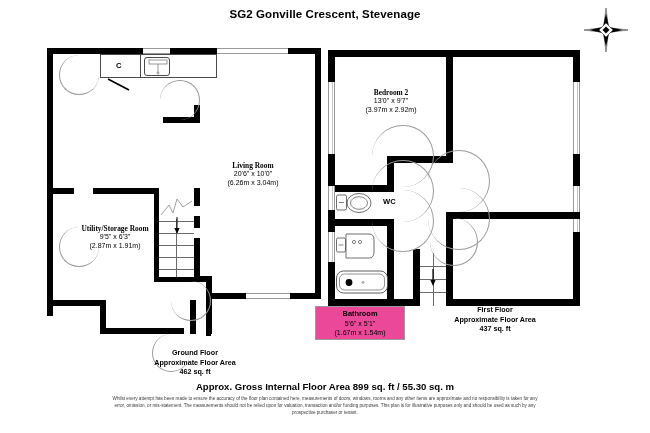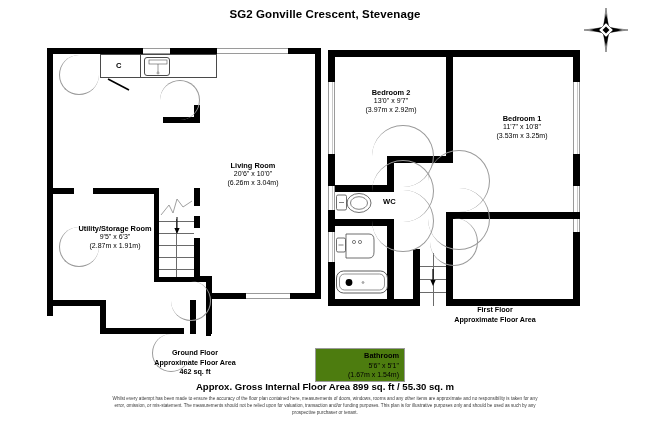--- a/index.html
+++ b/index.html
@@ -78,35 +78,35 @@
   .rlabel {
     position: absolute;
     text-align: center;
     line-height: 1.28;
     white-space: nowrap;
   }
   .rlabel .nm {
     font-size: 7.4px;
     font-weight: bold;
     display: block;
+    font-family: Liberation Serif, serif;
   }
   .rlabel .d1, .rlabel .d2 {
     font-size: 7px;
     display: block;
   }
   .boxlabel {
     position: absolute;
     border: 1px solid #9a9a9a;
-    background: #4d7c0f;
-    text-align: right;
+    background: #ec4899;
+    text-align: center;
     line-height: 1.3;
     padding: 2px 5px;
     box-sizing: border-box;
     white-space: nowrap;
-    margin-top: 42px;
   }
   .boxlabel .nm { font-size: 7.4px; font-weight: bold; display: block; }
   .boxlabel .d1, .boxlabel .d2 { font-size: 7px; display: block; }
   .floorlabel {
     position: absolute;
     text-align: center;
     line-height: 1.32;
     white-space: nowrap;
   }
   .floorlabel span {
@@ -391,30 +391,26 @@
   <div class="arc arc-bl" style="left:108px; top:150px; width:62px; height:62px;"></div>
   <div class="arc arc-tl" style="left:108px; top:188px; width:62px; height:62px;"></div>
   <div class="arc arc-tl" style="left:110px; top:218px; width:48px; height:48px;"></div>
 
   <div class="rlabel" style="left:25px; top:88px; width:92px;">
     <span class="nm">Bedroom 2</span>
     <span class="d1">13'0" x 9'7"</span>
     <span class="d2">(3.97m x 2.92m)</span>
   </div>
 
-  <div class="rlabel" style="left:156px; top:114px; width:92px;">
-    <span class="nm">Bedroom 1</span>
-    <span class="d1">11'7" x 10'8"</span>
-    <span class="d2">(3.53m x 3.25m)</span>
-  </div>
 
 
   <div class="floorlabel" style="left:95px; top:305px; width:160px;">
     <span>First Floor</span>
     <span>Approximate Floor Area</span>
+    <span>437 sq. ft</span>
   </div>
 </div>
 
 <div class="boxlabel" style="left:315px; top:306px; width:90px;">
   <span class="nm">Bathroom</span>
   <span class="d1">5'6" x 5'1"</span>
   <span class="d2">(1.67m x 1.54m)</span>
 </div>
 
 <div id="footer">

